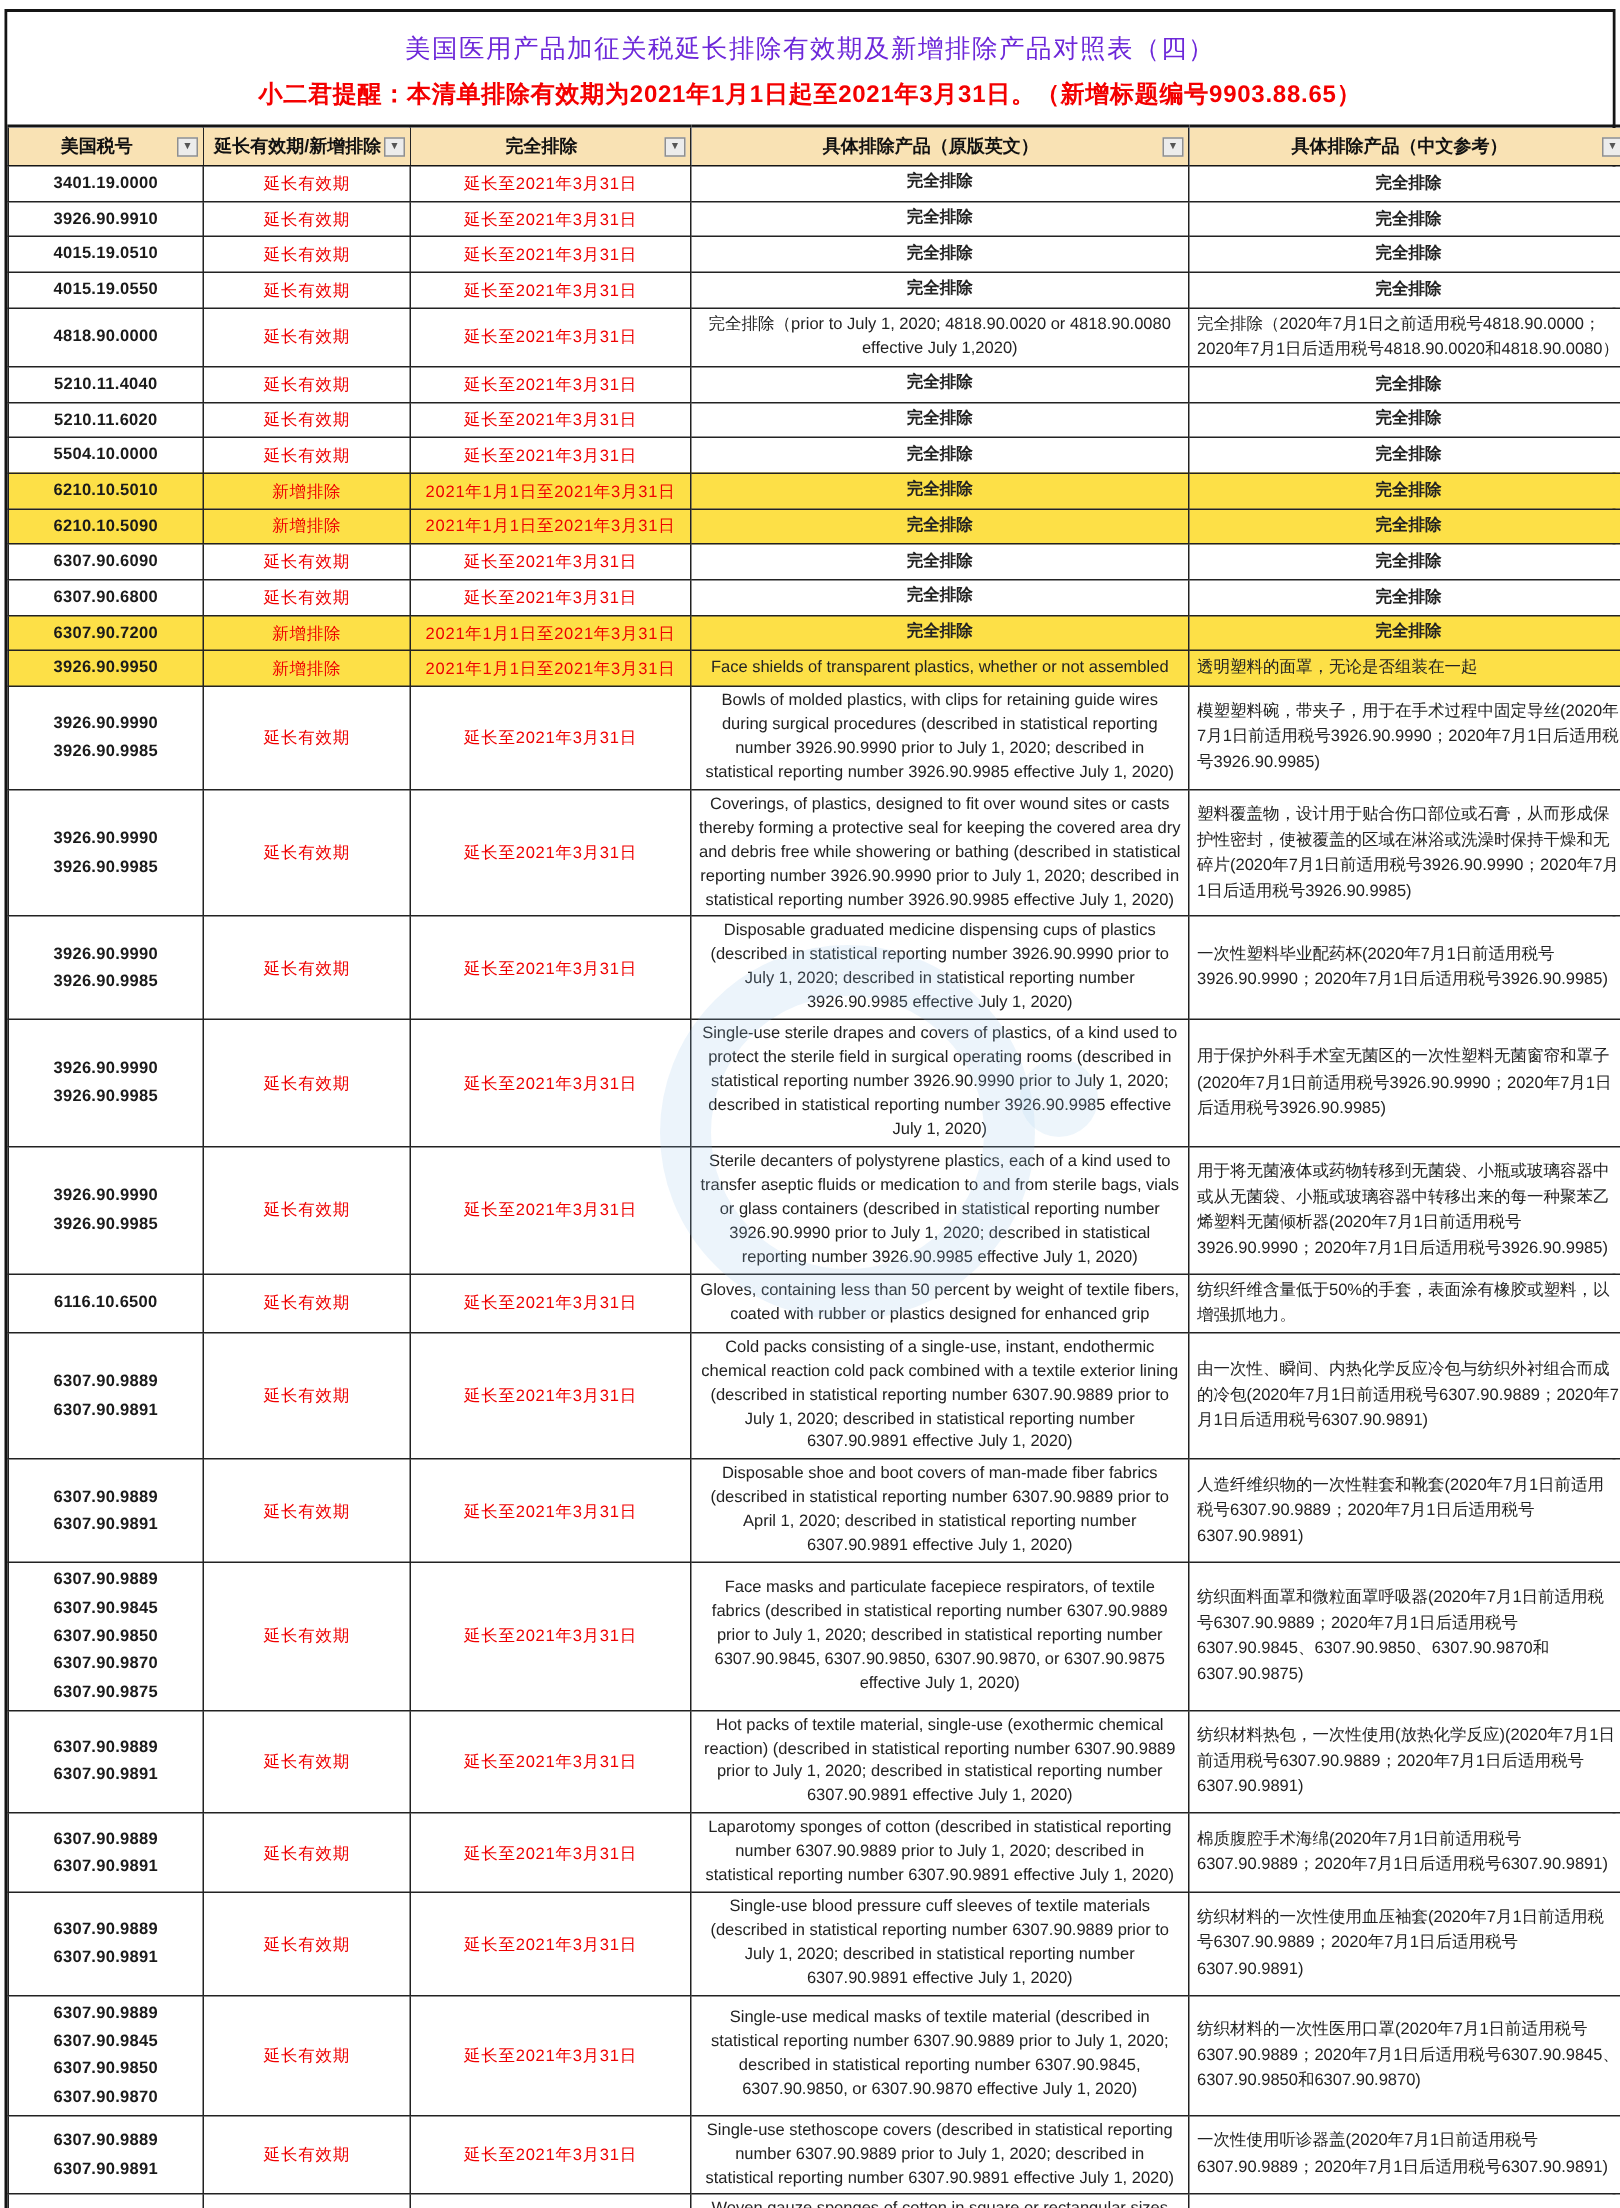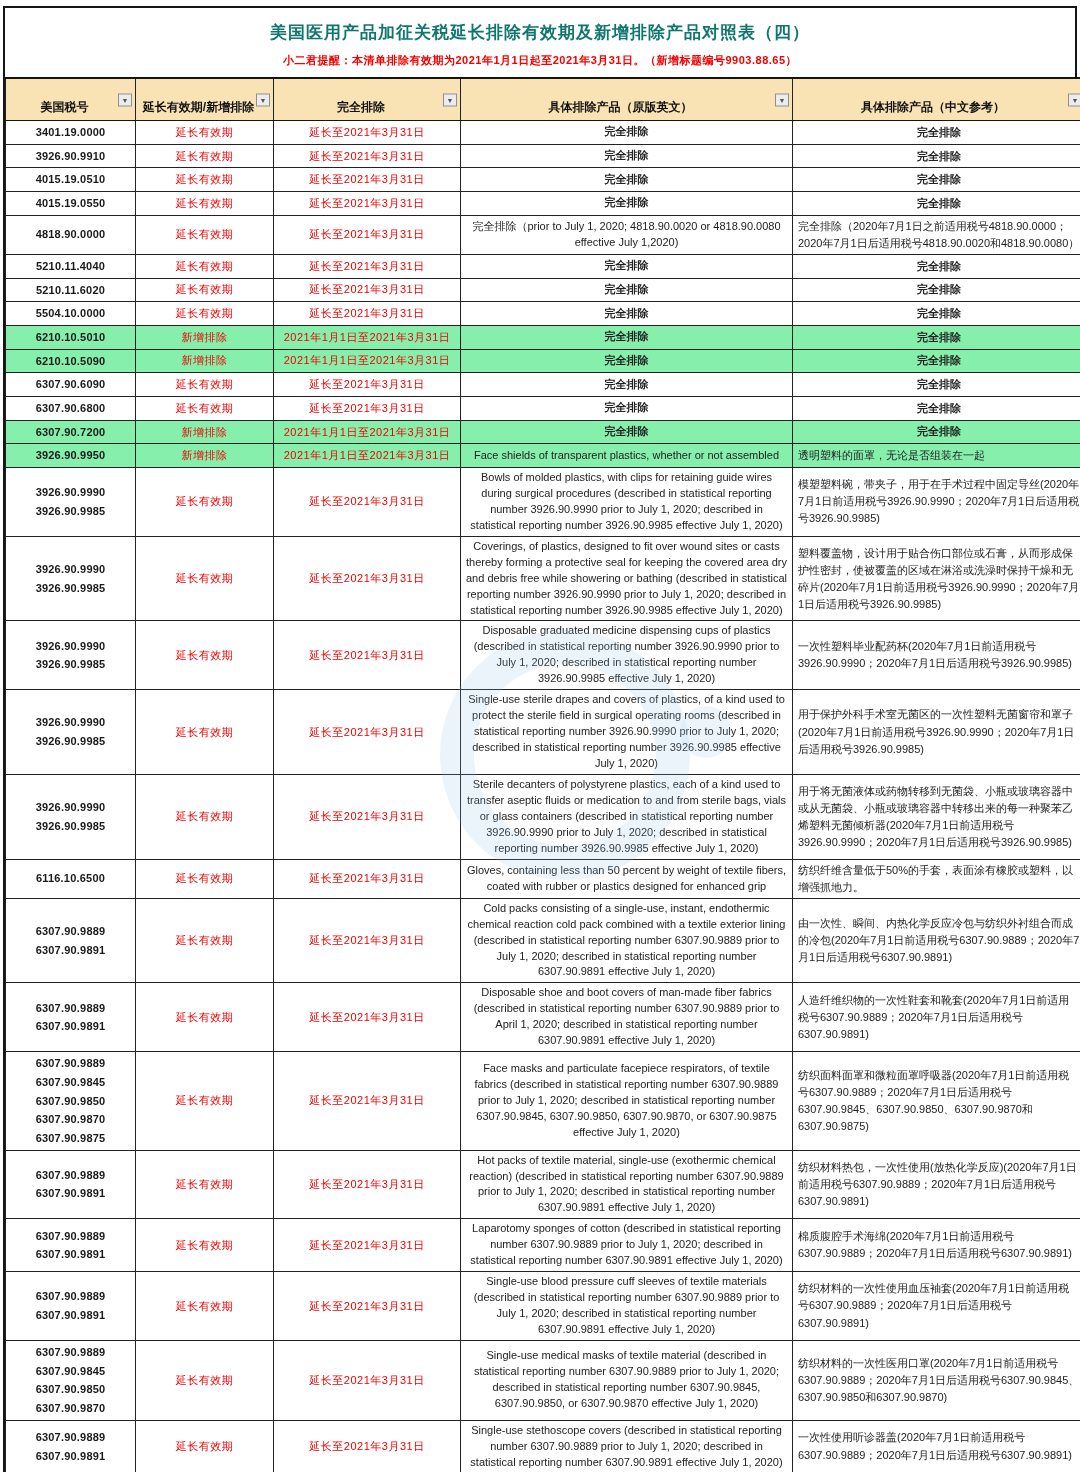--- a/index.html
+++ b/index.html
@@ -4,40 +4,40 @@
 <style>
   * { box-sizing: border-box; margin: 0; padding: 0; }
   html, body { background: #ffffff; }
   body {
     width: 1080px; min-height: 1472px; position: relative;
     font-family: "Liberation Sans", "DejaVu Sans", sans-serif;
     color: #1a1a1a;
   }
   .sheet { border: 2px solid #151515; margin: 6px 3px 0 3px; background: #fff; }
   .titlebar { text-align: center; padding: 13px 10px 9px; background: #fff; }
-  .title { font-size: 17px; font-weight: bold; color: #0f766e; letter-spacing: 1px; }
-  .subtitle { font-size: 11px; font-weight: bold; color: #f40000; margin-top: 9px; letter-spacing: .5px; }
+  .title { font-size: 17px; font-weight: normal; color: #6d28d9; letter-spacing: 1px; }
+  .subtitle { font-size: 16px; font-weight: bold; color: #f40000; margin-top: 9px; letter-spacing: .5px; }
 
   table { width: 100%; border-collapse: collapse; table-layout: fixed; }
   th, td { border: 1px solid #222; }
 
   thead th {
     background: #f9e2b4; font-size: 12px; font-weight: bold; color: #111;
-    padding: 20px 16px 4px 4px; position: relative; text-align: center;
+    padding: 4px 16px 4px 4px; position: relative; text-align: center;
     border-top: 2px solid #151515; border-bottom: 1.5px solid #151515;
     white-space: nowrap; overflow: hidden;
   }
   .filter-btn {
     position: absolute; right: 3px; top: 50%; transform: translateY(-50%);
     width: 14px; height: 13px; background: #ececec; border: 1px solid #8f8f8f;
     font-size: 7px; line-height: 11px; color: #555; text-align: center; cursor: pointer;
   }
 
   td { font-size: 11px; padding: 2px 5px; vertical-align: middle; background: #fff; }
-  tr.hl td { background: #86efac; }
+  tr.hl td { background: #fde047; }
   td.codes { text-align: center; font-weight: bold; line-height: 1.7; letter-spacing: .2px; margin-top: 44px; }
   td.status, td.period { text-align: center; color: #ef0000; font-weight: normal; letter-spacing: .5px; }
   td.en { line-height: 1.45; color: #222; text-align: center; }
   td.zh { line-height: 1.55; color: #222; }
   td.center { text-align: center; font-weight: 600; margin-left: 20px; }
 
   
   .wm-center {
     position: absolute; left: 420px; top: 610px; width: 330px; height: 330px;
     pointer-events: none; z-index: 6; opacity: .55;

